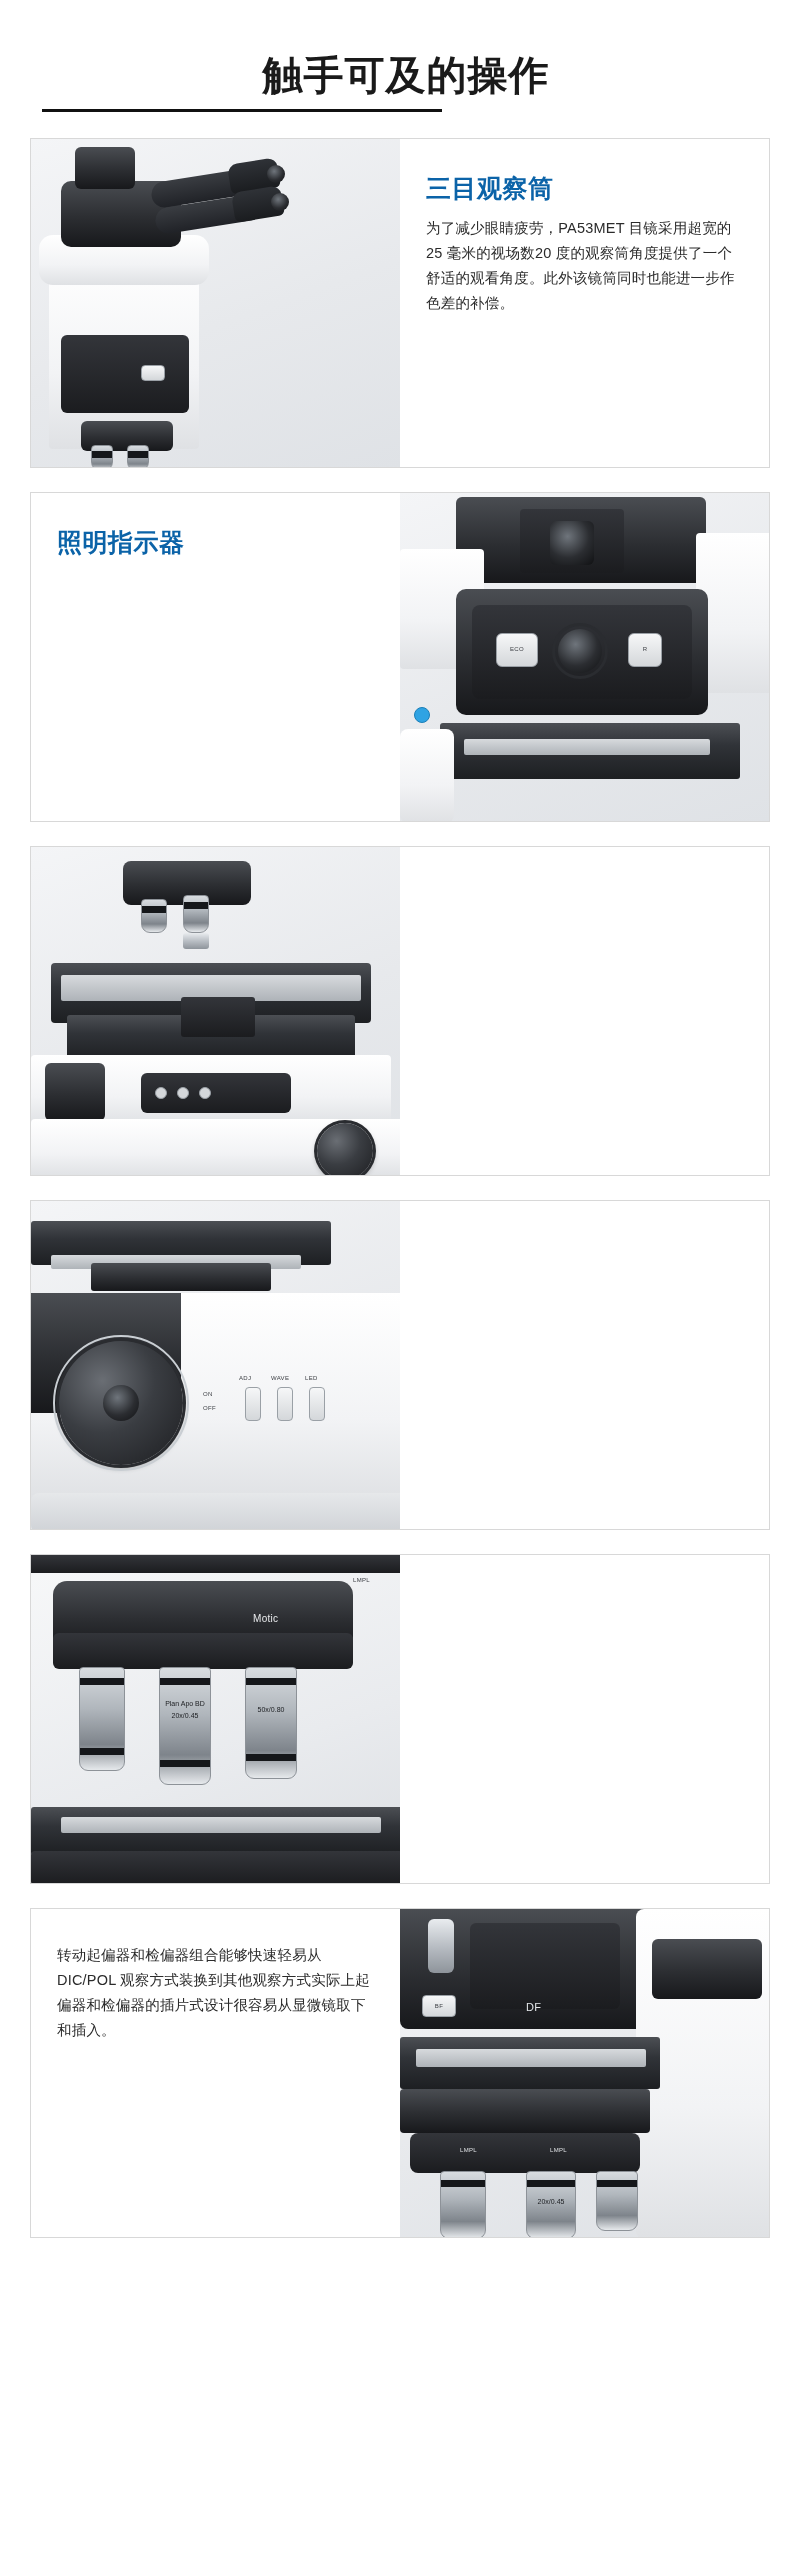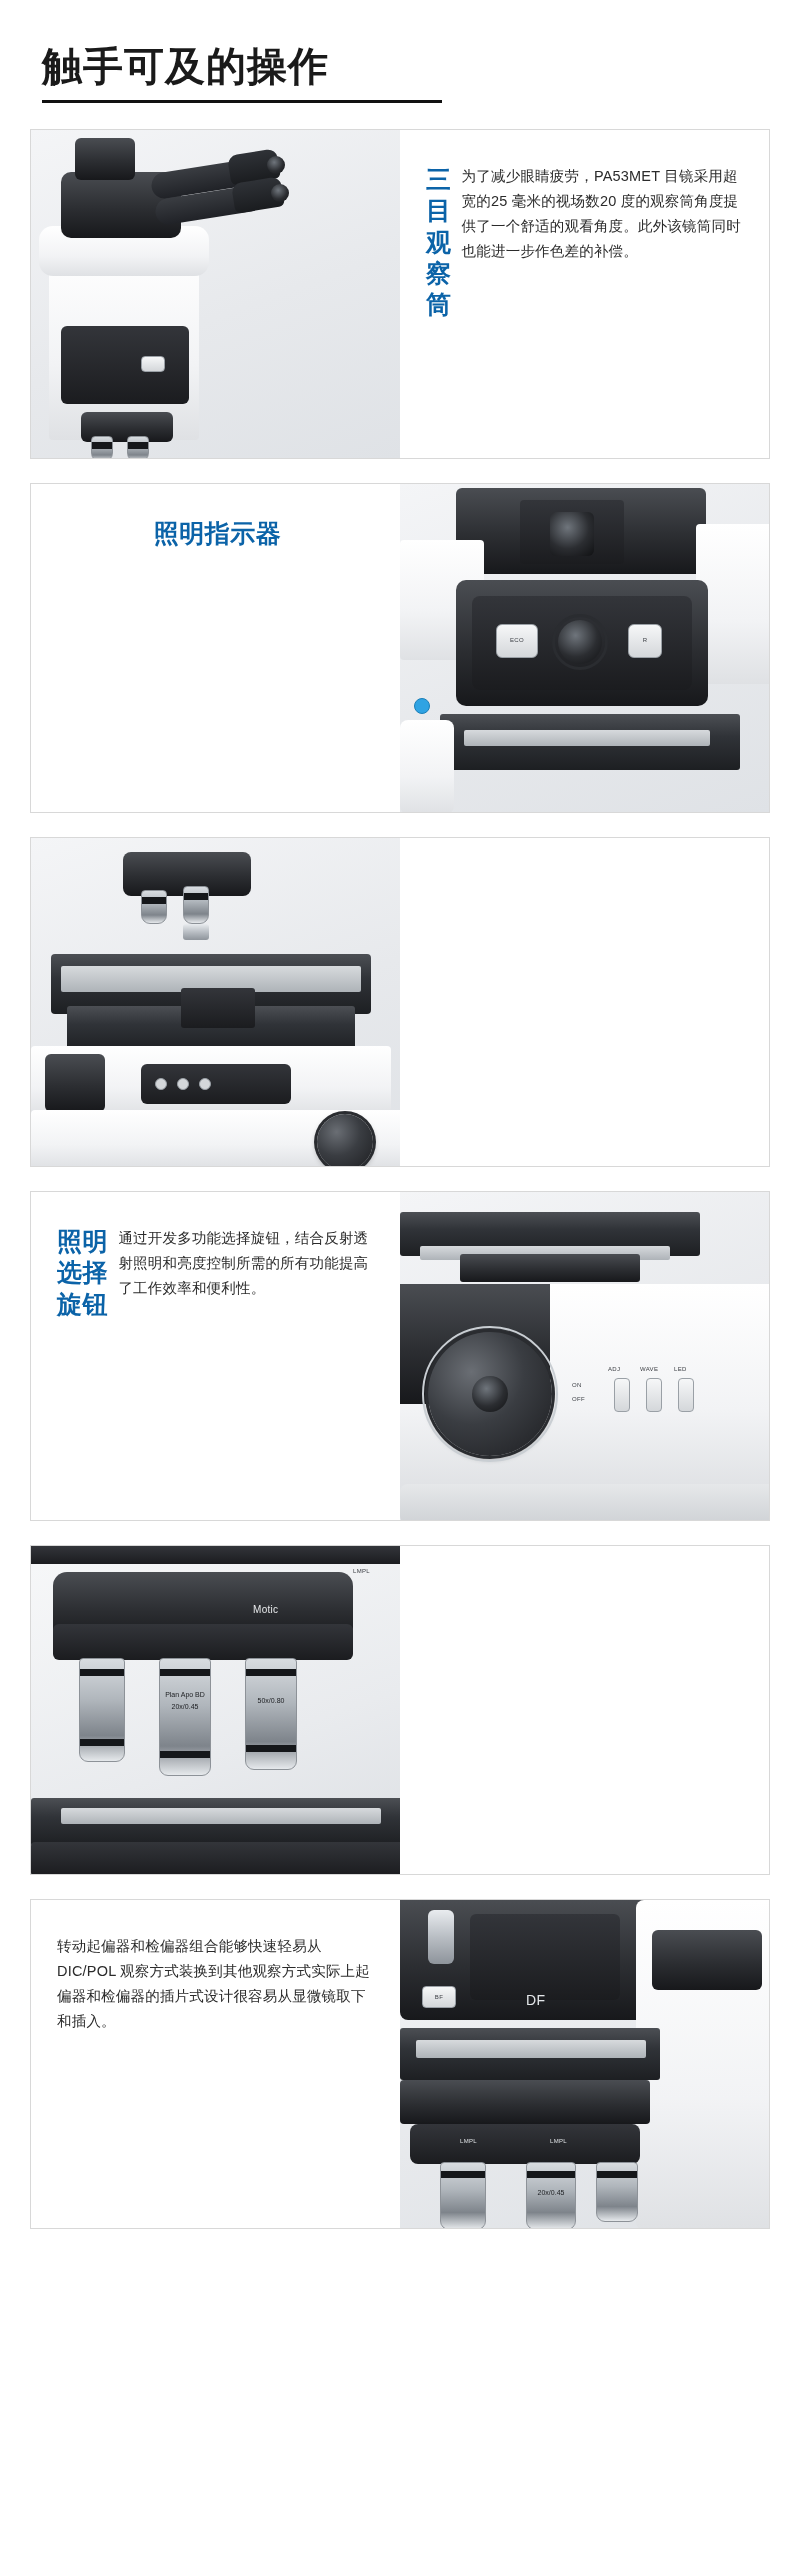--- a/index.html
+++ b/index.html
@@ -16,22 +16,23 @@
   .page {
     width: 800px;
     position: relative;
     padding: 36px 30px 40px 30px;
   }
   .page-title {
     font-size: 40px;
     font-weight: bold;
     color: #1a1a1a;
     letter-spacing: 1px;
-    margin: 4px 0 8px 12px;
+    margin: 13px 0 8px 12px;
     line-height: 1.3;
+    text-align: center;
   }
   .title-underline {
     width: 400px;
     height: 3px;
     background: #111;
     margin: 4px 0 26px 12px;
   }
 
   .feature {
     display: flex;
@@ -47,22 +48,22 @@
     height: 100%;
     position: relative;
     overflow: hidden;
     background: #eef0f2;
   }
   .feature .textcol {
     width: 50%;
     height: 100%;
     padding: 34px 26px 20px 26px;
     display: flex;
-    flex-direction: row;
-    justify-content: center;
+    flex-direction: column;
+    justify-content: flex-start;
   }
   .feature.reverse .textcol { padding: 34px 22px 20px 26px; }
 
   .f-title {
     font-size: 25px;
     font-weight: bold;
     color: #0b63a8;
     line-height: 1.25;
     margin-bottom: 12px;
     letter-spacing: 0.5px;
@@ -230,24 +231,20 @@
         <div class="led" style="left:168px; top:240px; width:12px; height:12px;"></div>
         <div class="body-white" style="left:0px; top:272px; width:380px; height:58px; border-radius:4px;"></div>
         <div class="knob" style="left:286px; top:276px; width:56px; height:56px;"></div>
       </div>
     </div>
     <div class="textcol">
     </div>
   </div>
 
   <div class="feature reverse">
-    <div class="textcol">
-      <div class="f-title">照明选择旋钮</div>
-      <div class="f-body">通过开发多功能选择旋钮，结合反射透射照明和亮度控制所需的所有功能提高了工作效率和便利性。</div>
-    </div>
     <div class="photo">
       <div class="scene">
         <div class="bg-grey"></div>
 
         <div class="stage" style="left:0px; top:20px; width:300px; height:44px;"></div>
         <div class="plate" style="left:20px; top:54px; width:250px; height:14px;"></div>
         <div class="dark" style="left:60px; top:62px; width:180px; height:28px; border-radius:3px;"></div>
 
         <div class="body-white" style="left:0px; top:92px; width:380px; height:210px; border-radius:4px;"></div>
         <div class="dark" style="left:0px; top:92px; width:150px; height:120px; border-radius:0 0 10px 0;"></div>
@@ -314,21 +311,21 @@
       <div class="scene">
         <div class="bg-grey"></div>
 
         <div class="dark" style="left:0px; top:0px; width:380px; height:120px; border-radius:0 0 8px 8px;"></div>
         <div class="silver" style="left:28px; top:10px; width:26px; height:54px; border-radius:6px;"></div>
         <div class="darker" style="left:70px; top:14px; width:150px; height:86px; border-radius:6px;"></div>
 
         <div class="btn-sm" style="left:22px; top:86px; width:34px; height:22px;">
           <span class="label-mini" style="left:0; right:0; top:7px; text-align:center; display:block;">BF</span>
         </div>
-        <span class="label-mini" style="left:126px; top:92px; color:#e4e7ea; font-size:14px;">DF</span>
+        <span class="label-mini" style="left:126px; top:92px; color:#e4e7ea; font-size:11px;">DF</span>
 
         <div class="body-white" style="left:236px; top:0px; width:144px; height:330px;"></div>
         <div class="dark" style="left:252px; top:30px; width:110px; height:60px; border-radius:6px;"></div>
 
         <div class="stage" style="left:0px; top:128px; width:260px; height:52px;"></div>
         <div class="plate" style="left:16px; top:140px; width:230px; height:18px;"></div>
         <div class="dark" style="left:0px; top:180px; width:250px; height:44px; border-radius:4px;"></div>
 
         <div class="darker" style="left:10px; top:224px; width:230px; height:40px; border-radius:8px;"></div>
         <span class="label-mini" style="left:60px; top:238px; color:#dfe2e5;">LMPL</span>

